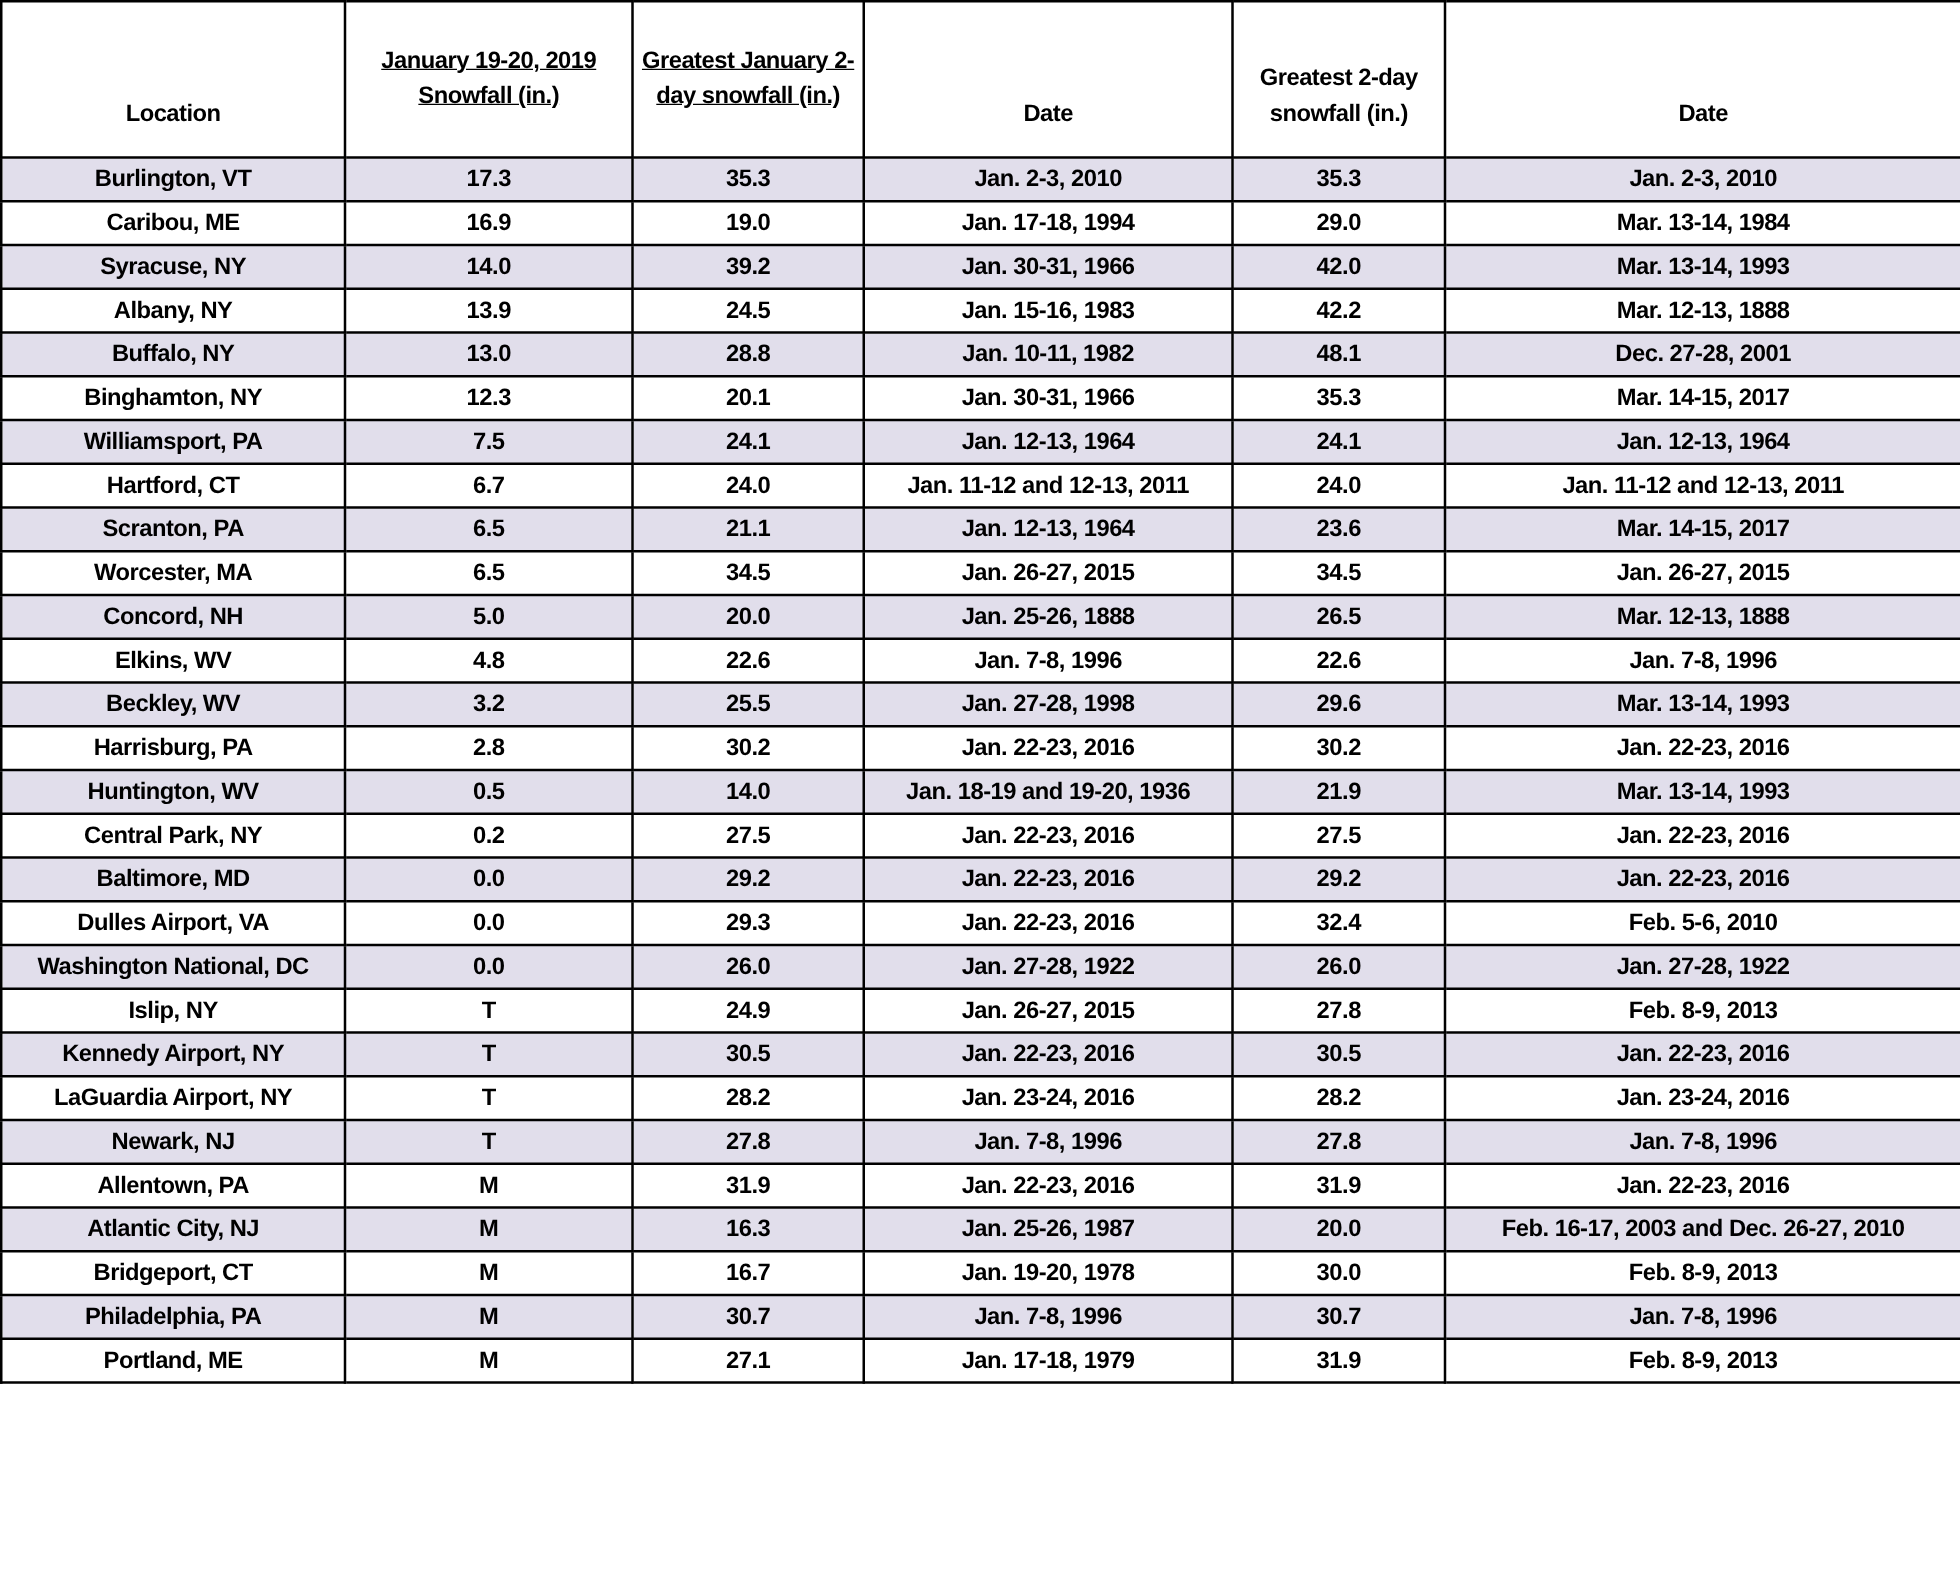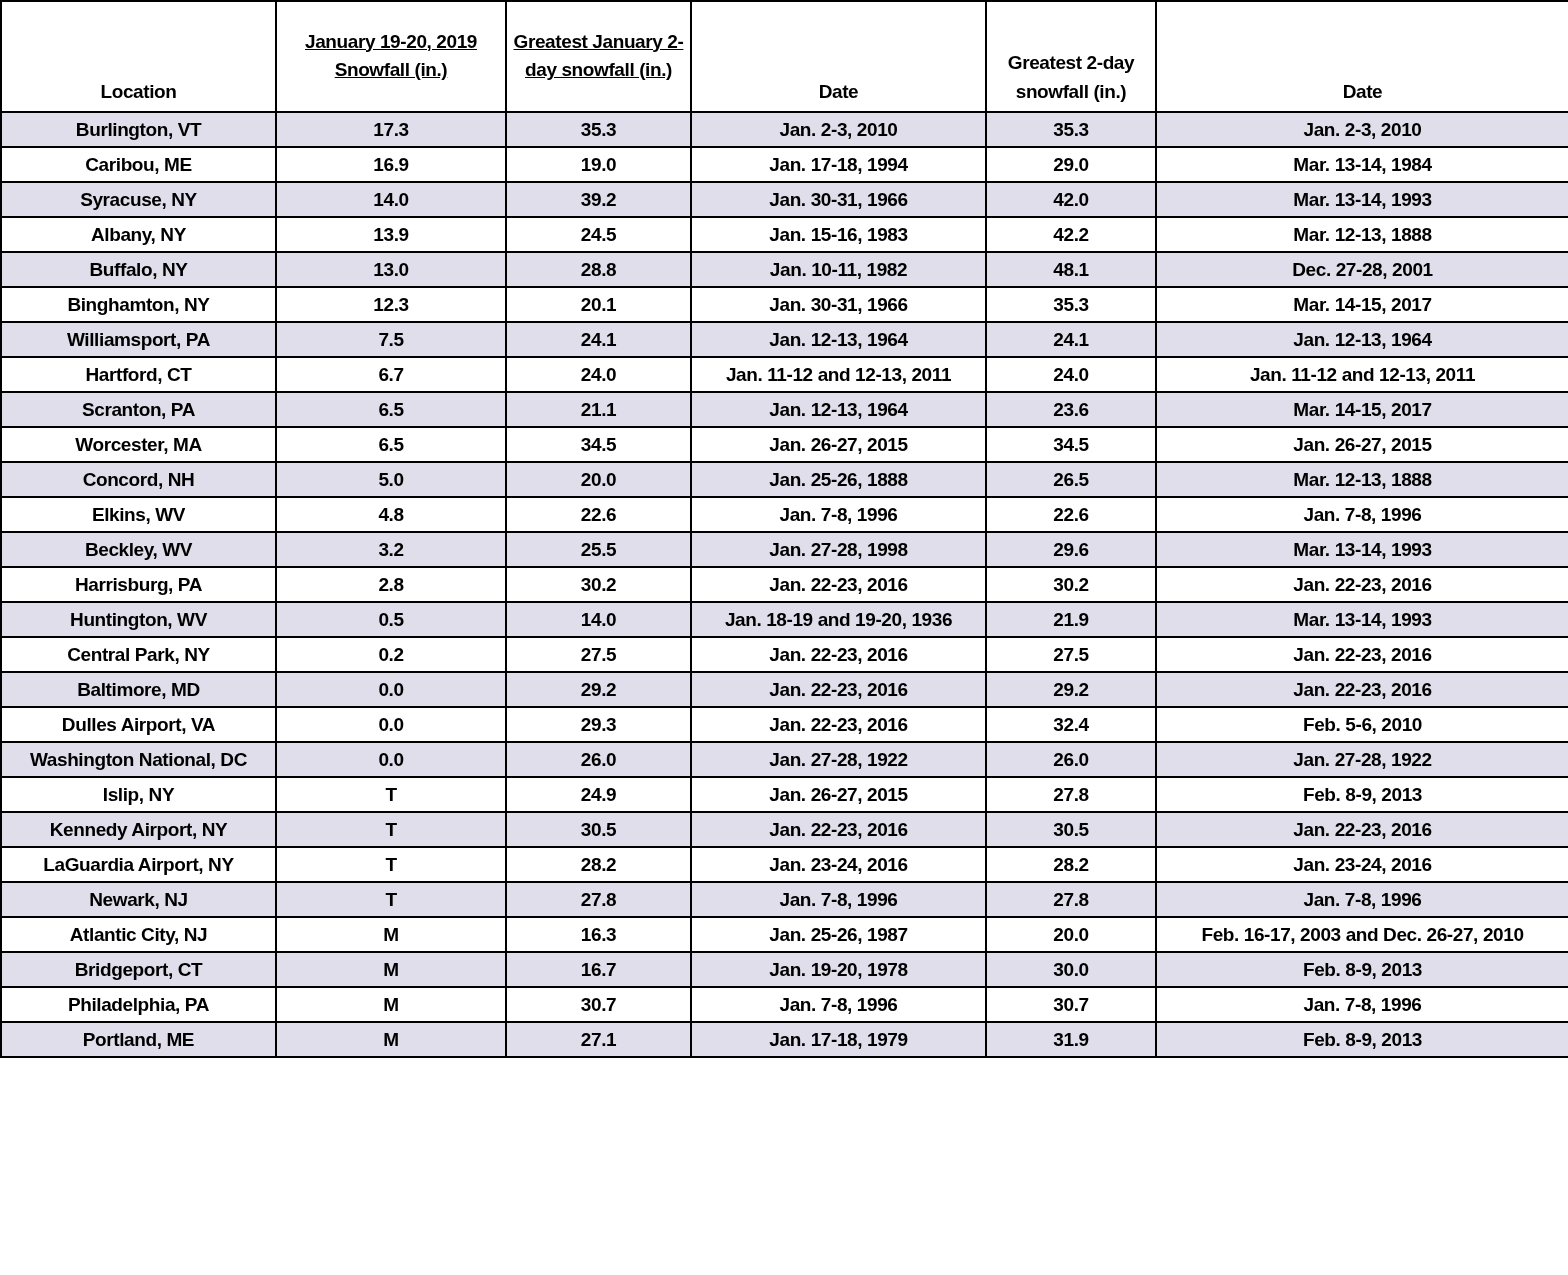--- a/index.html
+++ b/index.html
@@ -27,21 +27,21 @@
     font-weight: 700;
     font-size: 19px;
     letter-spacing: -0.4px;
     padding: 0;
     overflow: hidden;
     white-space: nowrap;
   }
   .snow-table thead th {
     height: 104px;
     vertical-align: bottom;
-    padding-bottom: 5px;
+    padding-bottom: 19px;
     line-height: 1.5;
     white-space: normal;
     background: #ffffff;
   }
   .snow-table thead th.v-mid {
     vertical-align: middle;
     padding-bottom: 1px;
     text-decoration: underline;
   }
   .snow-table tbody td {
@@ -258,20 +258,28 @@
         </tr>
         <tr>
           <td>Newark, NJ</td>
           <td>T</td>
           <td>27.8</td>
           <td>Jan. 7-8, 1996</td>
           <td>27.8</td>
           <td>Jan. 7-8, 1996</td>
         </tr>
         <tr>
+          <td>Allentown, PA</td>
+          <td>M</td>
+          <td>31.9</td>
+          <td>Jan. 22-23, 2016</td>
+          <td>31.9</td>
+          <td>Jan. 22-23, 2016</td>
+        </tr>
+        <tr>
           <td>Atlantic City, NJ</td>
           <td>M</td>
           <td>16.3</td>
           <td>Jan. 25-26, 1987</td>
           <td>20.0</td>
           <td>Feb. 16-17, 2003 and Dec. 26-27, 2010</td>
         </tr>
         <tr>
           <td>Bridgeport, CT</td>
           <td>M</td>

